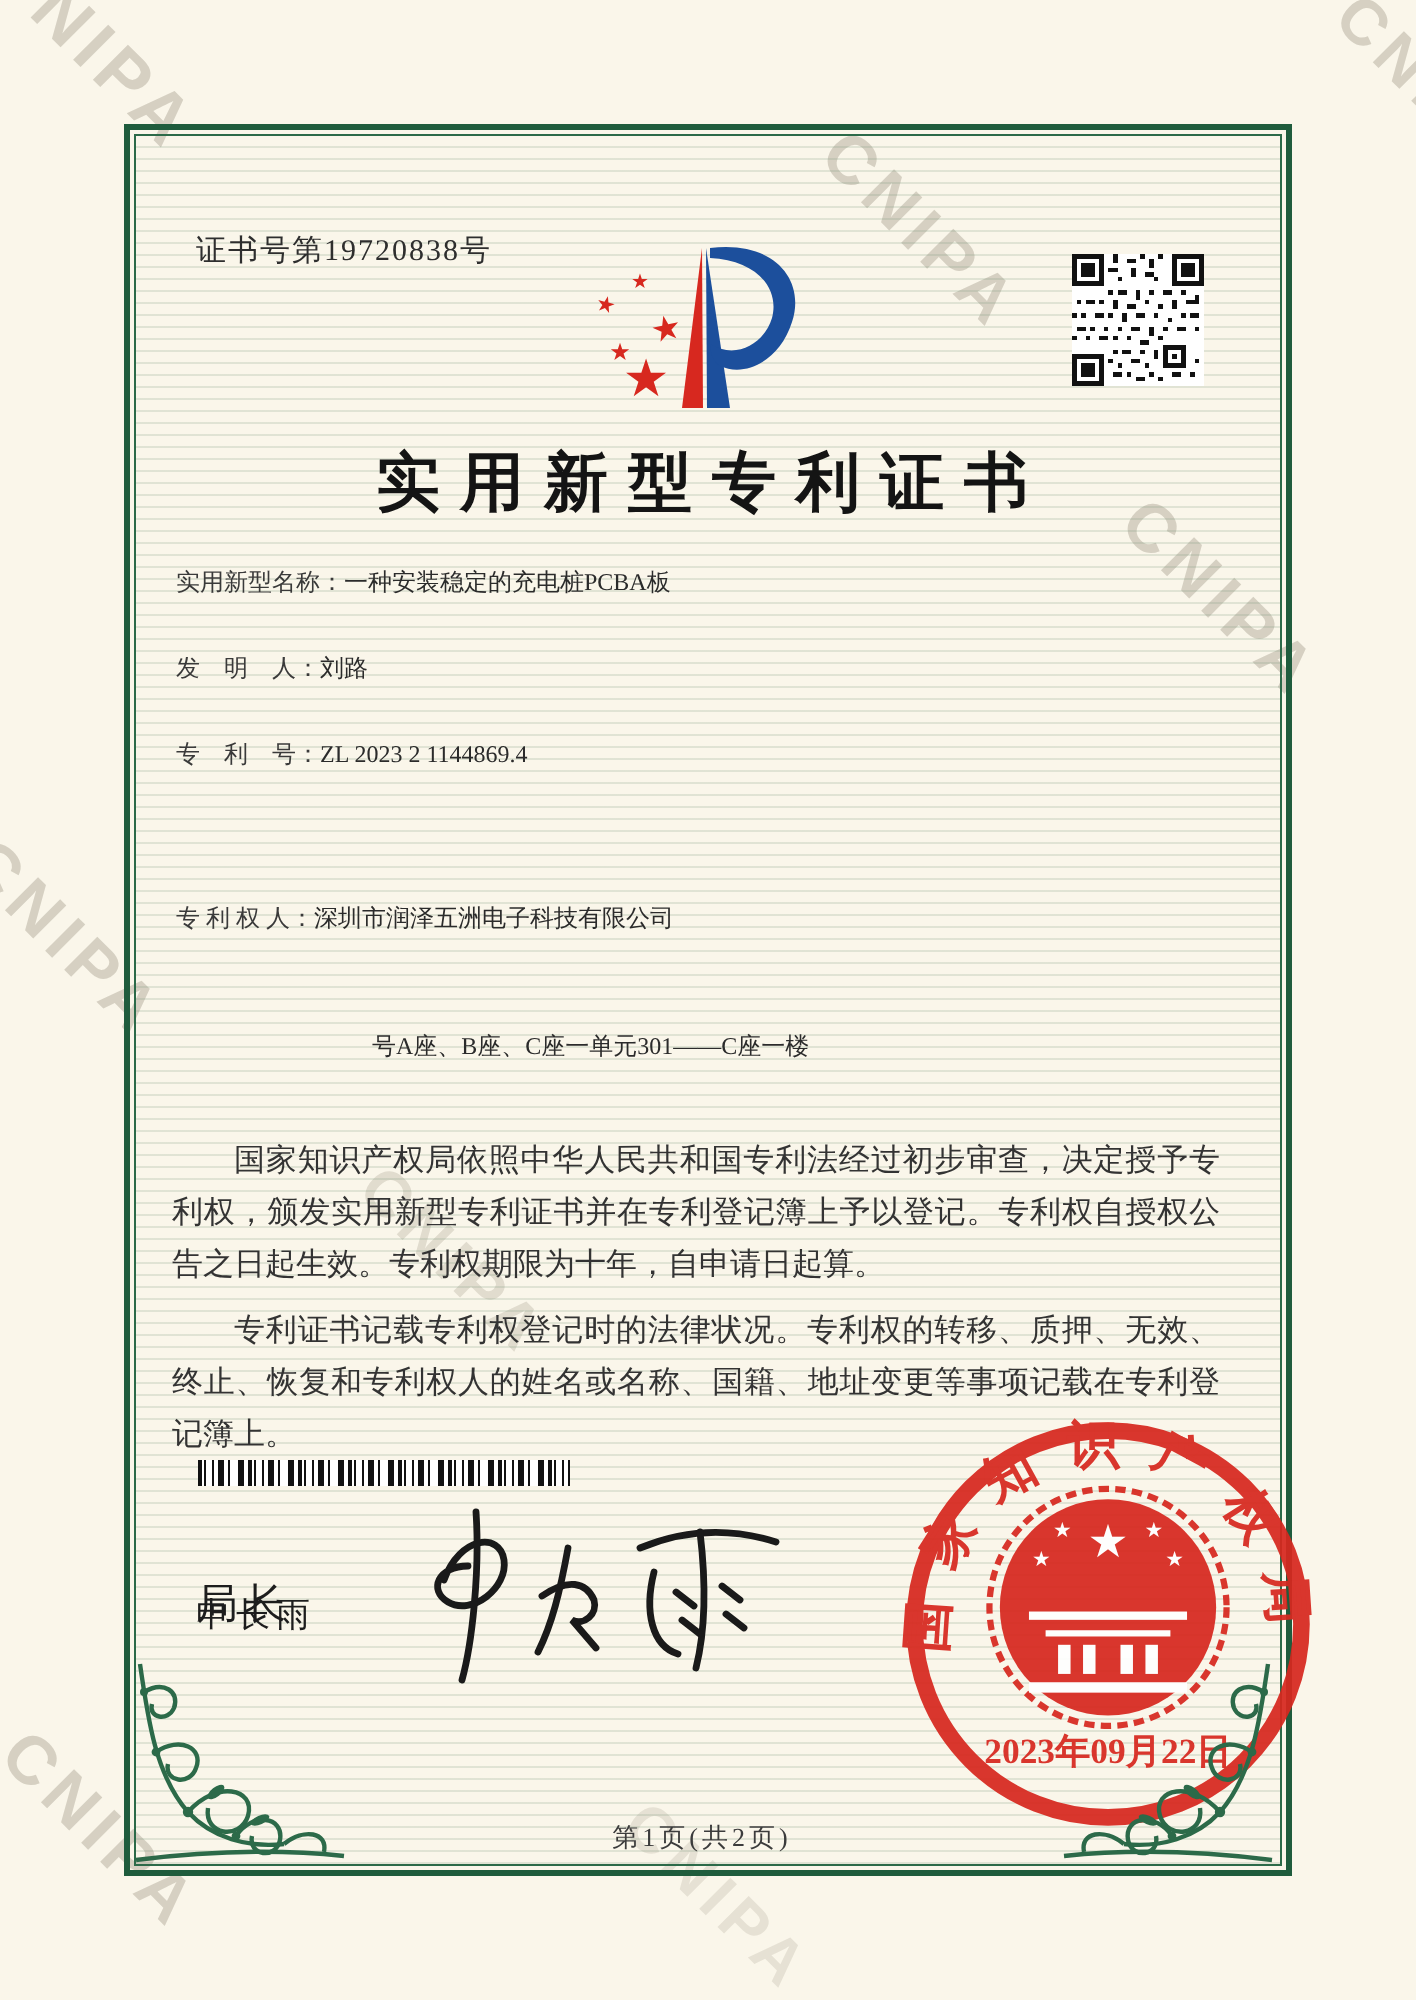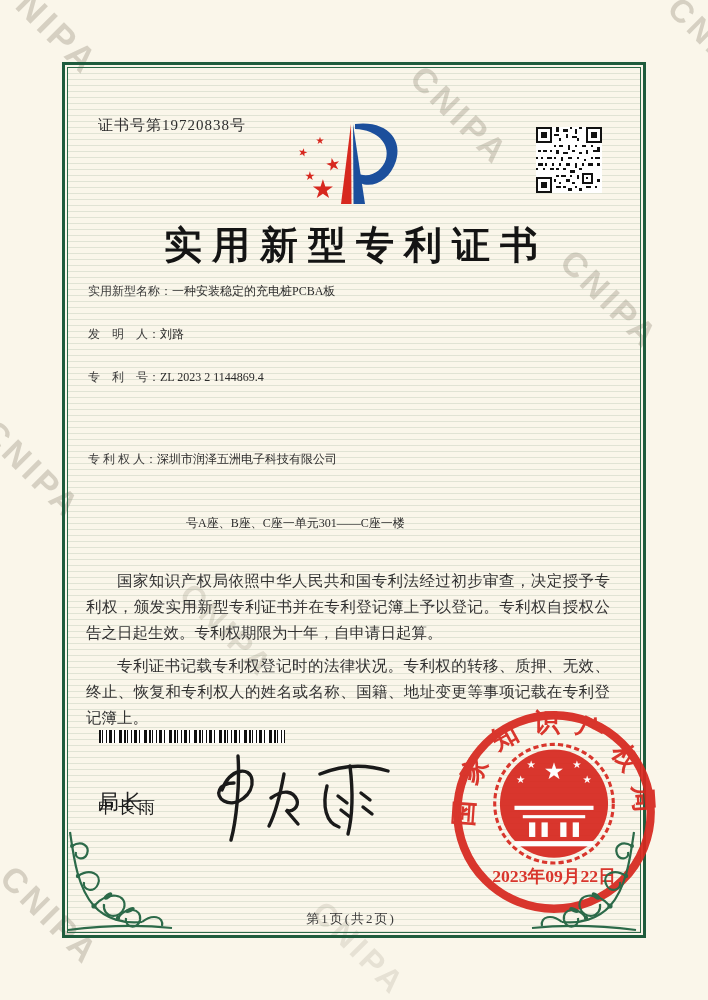--- a/index.html
+++ b/index.html
@@ -19,21 +19,21 @@
   .wm{position:absolute;font-family:"Liberation Sans",sans-serif;font-weight:bold;
       color:rgba(146,138,120,.35);transform:rotate(45deg);letter-spacing:4px;
       pointer-events:none;white-space:nowrap;}
 
   .certno{position:absolute;left:98px;top:116px;font-size:15px;color:#2e2e2e;
           letter-spacing:1px;}
   .logo{position:absolute;left:283px;top:114px;}
   .qr{position:absolute;left:536px;top:127px;}
 
   .title{position:absolute;left:62px;top:220px;width:578px;text-align:center;
-         font-size:38px;font-weight:700;color:#141414;letter-spacing:10px;
+         font-size:32px;font-weight:700;color:#141414;letter-spacing:10px;
          text-indent:10px;}
 
   .row{position:absolute;left:88px;font-size:12px;color:#323232;white-space:nowrap;}
   .row .lbl{color:#3a3a3a;}
   .row .val{color:#2b2b2b;}
   .r-name{top:283px;} .r-inventor{top:326px;} .r-patno{top:369px;}
   .r-filing{top:410px;} .r-patentee{top:451px;}
   .r-addr1{top:490px;} .r-addr2{top:515px;left:186px;}
   .r-grant{top:541px;}
   .grant2{position:absolute;left:268px;top:0;}

